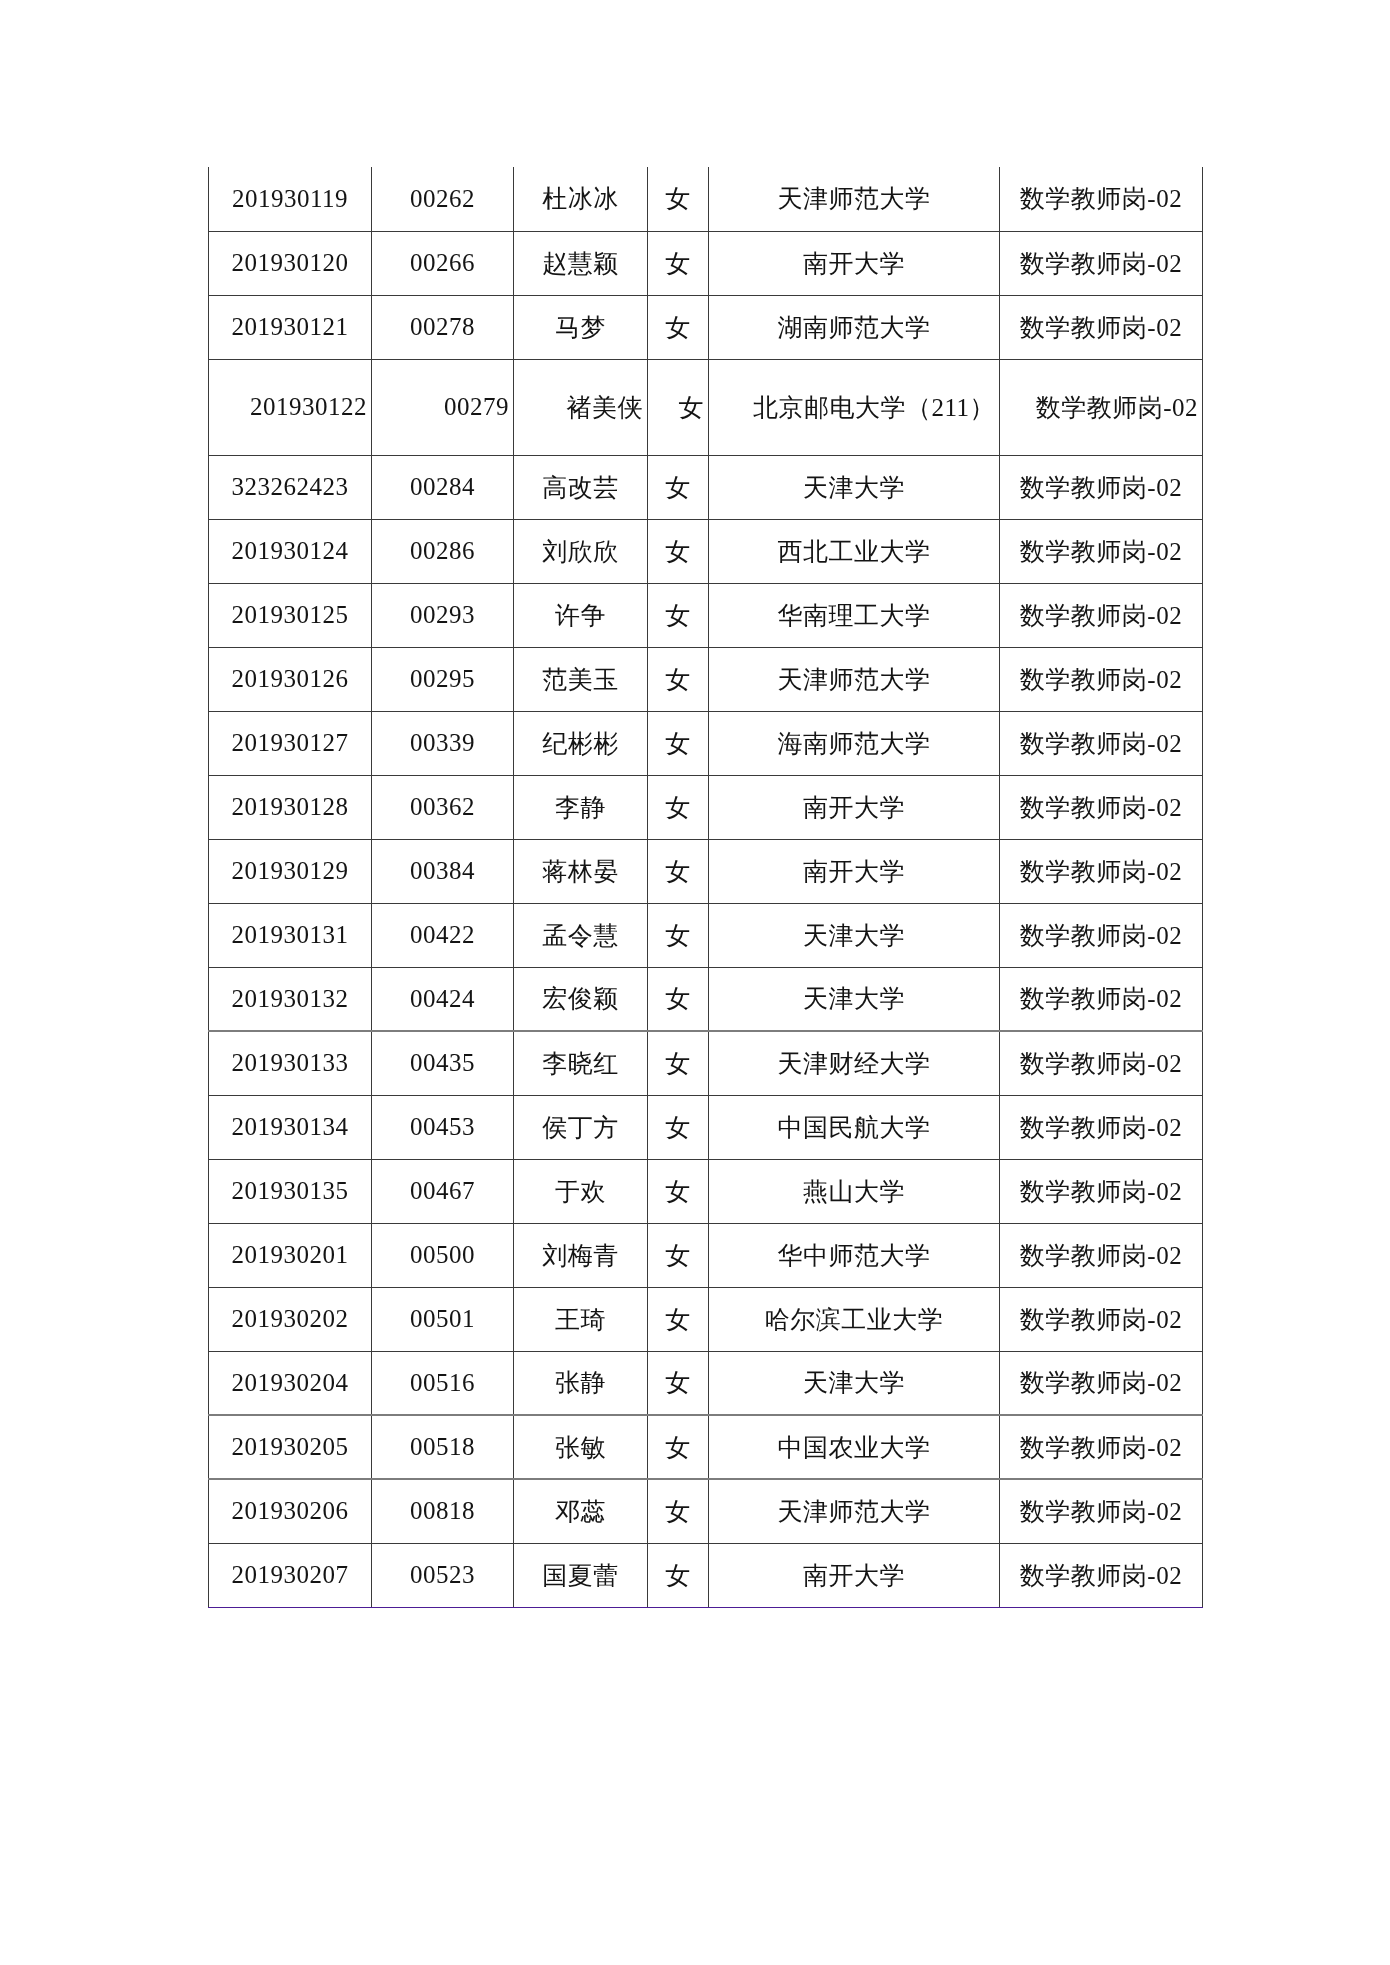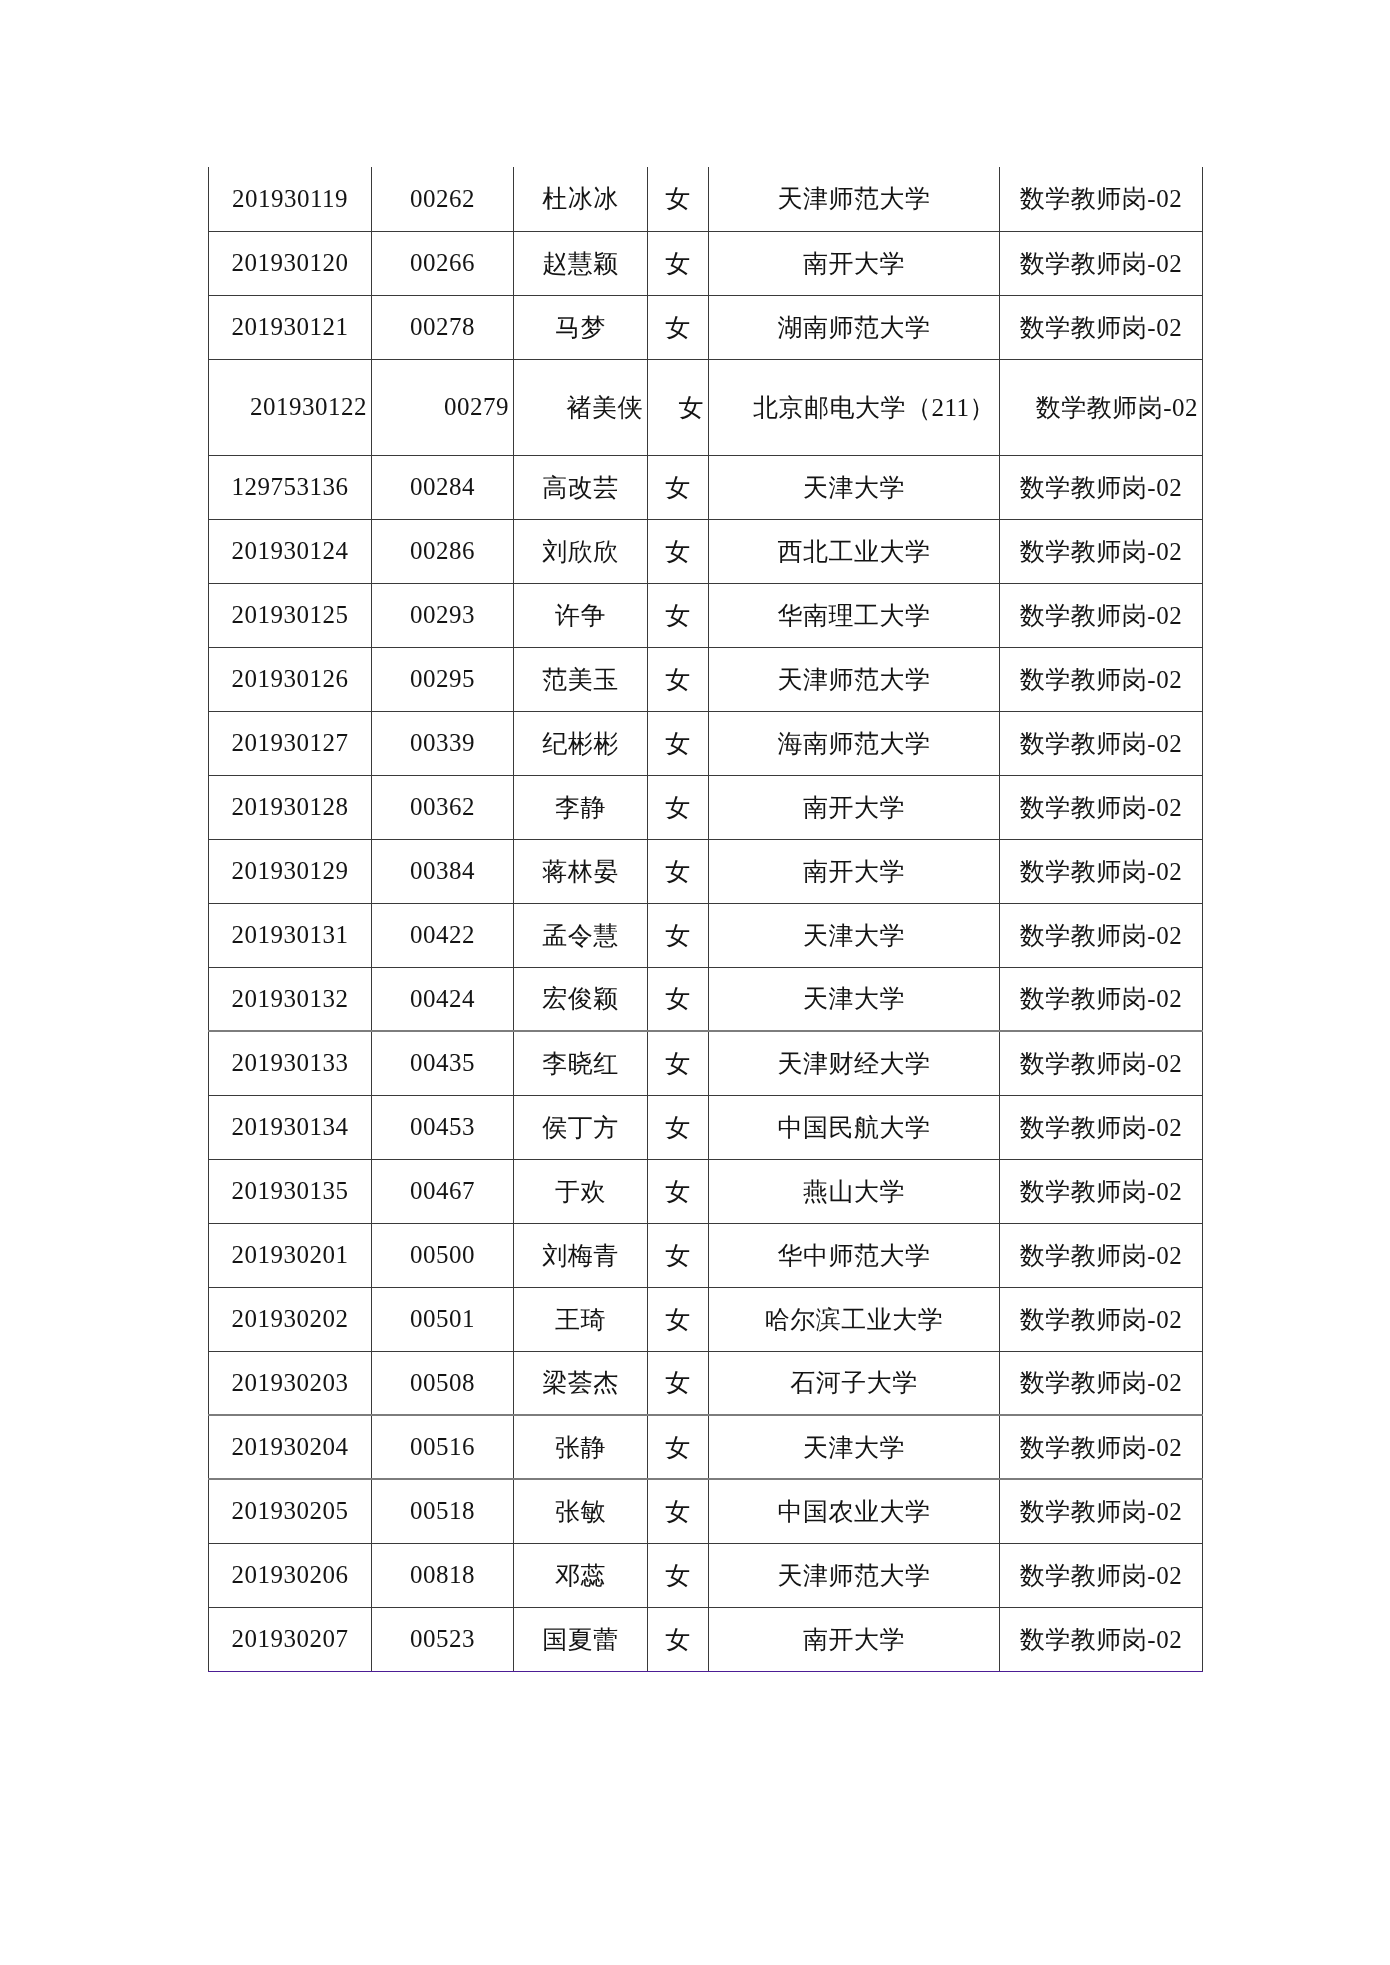--- a/index.html
+++ b/index.html
@@ -86,21 +86,21 @@
         </tr>
         <tr>
           <td>201930122</td>
           <td>00279</td>
           <td>褚美侠</td>
           <td>女</td>
           <td>北京邮电大学（211）</td>
           <td>数学教师岗-02</td>
         </tr>
         <tr>
-          <td>129753136</td>
+          <td>323262423</td>
           <td>00284</td>
           <td>高改芸</td>
           <td>女</td>
           <td>天津大学</td>
           <td>数学教师岗-02</td>
         </tr>
         <tr>
           <td>201930124</td>
           <td>00286</td>
           <td>刘欣欣</td>
@@ -195,28 +195,20 @@
           <td>女</td>
           <td>华中师范大学</td>
           <td>数学教师岗-02</td>
         </tr>
         <tr>
           <td>201930202</td>
           <td>00501</td>
           <td>王琦</td>
           <td>女</td>
           <td>哈尔滨工业大学</td>
-          <td>数学教师岗-02</td>
-        </tr>
-        <tr>
-          <td>201930203</td>
-          <td>00508</td>
-          <td>梁荟杰</td>
-          <td>女</td>
-          <td>石河子大学</td>
           <td>数学教师岗-02</td>
         </tr>
         <tr>
           <td>201930204</td>
           <td>00516</td>
           <td>张静</td>
           <td>女</td>
           <td>天津大学</td>
           <td>数学教师岗-02</td>
         </tr>

